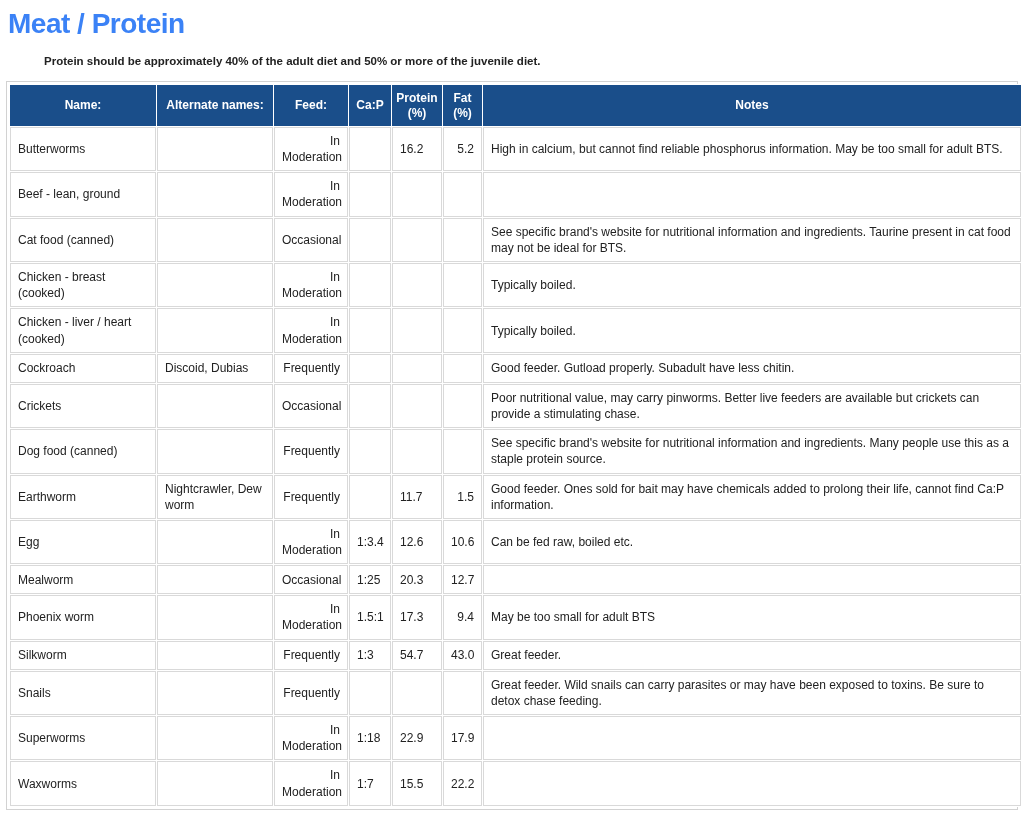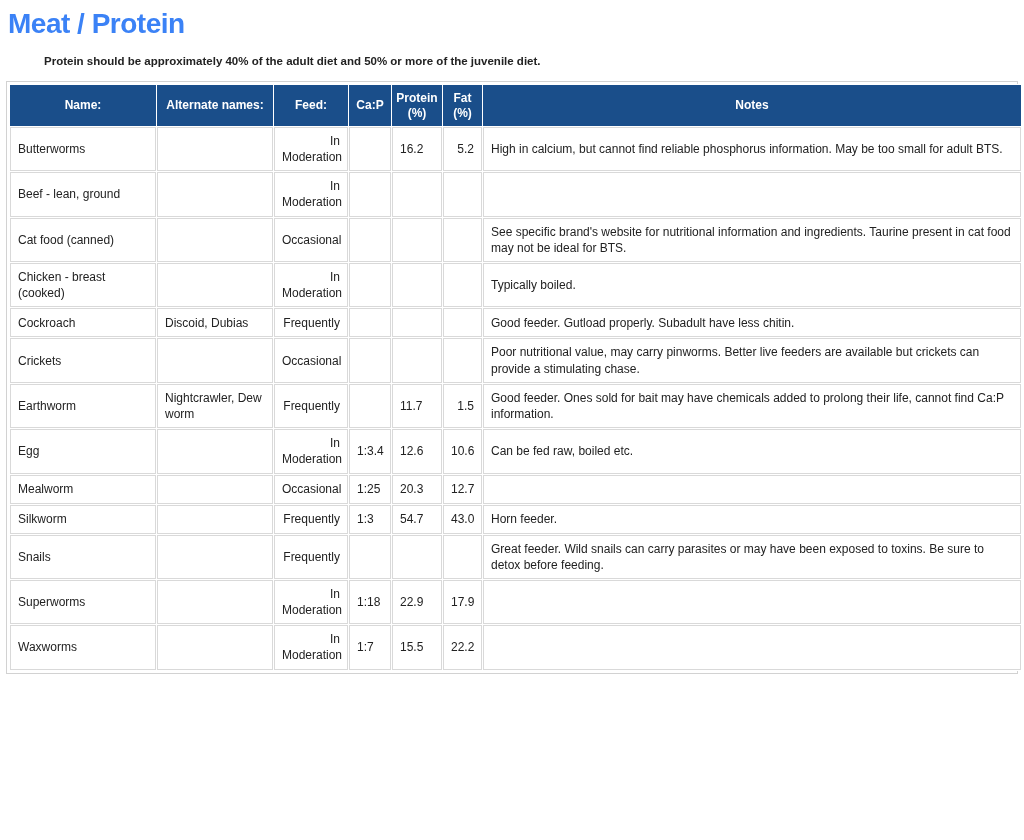--- a/index.html
+++ b/index.html
@@ -156,37 +156,55 @@
           </tr>
           <tr class="tall">
             <td class="c-name">Chicken - breast (cooked)</td>
             <td class="c-alt"></td>
             <td class="c-feed">In Moderation</td>
             <td class="c-cap"></td>
             <td class="c-protein"></td>
             <td class="c-fat"></td>
             <td class="c-notes">Typically boiled.</td>
           </tr>
+          <tr class="tall">
+            <td class="c-name">Chicken - liver / heart (cooked)</td>
+            <td class="c-alt"></td>
+            <td class="c-feed">In Moderation</td>
+            <td class="c-cap"></td>
+            <td class="c-protein"></td>
+            <td class="c-fat"></td>
+            <td class="c-notes">Typically boiled.</td>
+          </tr>
           <tr class="short">
             <td class="c-name">Cockroach</td>
             <td class="c-alt">Discoid, Dubias</td>
             <td class="c-feed">Frequently</td>
             <td class="c-cap"></td>
             <td class="c-protein"></td>
             <td class="c-fat"></td>
             <td class="c-notes">Good feeder. Gutload properly. Subadult have less chitin.</td>
           </tr>
           <tr class="tall">
             <td class="c-name">Crickets</td>
             <td class="c-alt"></td>
             <td class="c-feed">Occasional</td>
             <td class="c-cap"></td>
             <td class="c-protein"></td>
             <td class="c-fat"></td>
             <td class="c-notes">Poor nutritional value, may carry pinworms. Better live feeders are available but crickets can provide a stimulating chase.</td>
+          </tr>
+          <tr class="tall">
+            <td class="c-name">Dog food (canned)</td>
+            <td class="c-alt"></td>
+            <td class="c-feed">Frequently</td>
+            <td class="c-cap"></td>
+            <td class="c-protein"></td>
+            <td class="c-fat"></td>
+            <td class="c-notes">See specific brand's website for nutritional information and ingredients. Many people use this as a staple protein source.</td>
           </tr>
           <tr class="tall">
             <td class="c-name">Earthworm</td>
             <td class="c-alt">Nightcrawler, Dew worm</td>
             <td class="c-feed">Frequently</td>
             <td class="c-cap"></td>
             <td class="c-protein">11.7</td>
             <td class="c-fat">1.5</td>
             <td class="c-notes">Good feeder. Ones sold for bait may have chemicals added to prolong their life, cannot find Ca:P information.</td>
           </tr>
@@ -201,37 +219,46 @@
           </tr>
           <tr class="short">
             <td class="c-name">Mealworm</td>
             <td class="c-alt"></td>
             <td class="c-feed">Occasional</td>
             <td class="c-cap">1:25</td>
             <td class="c-protein">20.3</td>
             <td class="c-fat">12.7</td>
             <td class="c-notes"></td>
           </tr>
+          <tr class="tall">
+            <td class="c-name">Phoenix worm</td>
+            <td class="c-alt"></td>
+            <td class="c-feed">In Moderation</td>
+            <td class="c-cap">1.5:1</td>
+            <td class="c-protein">17.3</td>
+            <td class="c-fat">9.4</td>
+            <td class="c-notes">May be too small for adult BTS</td>
+          </tr>
           <tr class="short">
             <td class="c-name">Silkworm</td>
             <td class="c-alt"></td>
             <td class="c-feed">Frequently</td>
             <td class="c-cap">1:3</td>
             <td class="c-protein">54.7</td>
             <td class="c-fat">43.0</td>
-            <td class="c-notes">Horn feeder.</td>
+            <td class="c-notes">Great feeder.</td>
           </tr>
           <tr class="tall">
             <td class="c-name">Snails</td>
             <td class="c-alt"></td>
             <td class="c-feed">Frequently</td>
             <td class="c-cap"></td>
             <td class="c-protein"></td>
             <td class="c-fat"></td>
-            <td class="c-notes">Great feeder. Wild snails can carry parasites or may have been exposed to toxins. Be sure to detox before feeding.</td>
+            <td class="c-notes">Great feeder. Wild snails can carry parasites or may have been exposed to toxins. Be sure to detox chase feeding.</td>
           </tr>
           <tr class="tall">
             <td class="c-name">Superworms</td>
             <td class="c-alt"></td>
             <td class="c-feed">In Moderation</td>
             <td class="c-cap">1:18</td>
             <td class="c-protein">22.9</td>
             <td class="c-fat">17.9</td>
             <td class="c-notes"></td>
           </tr>

